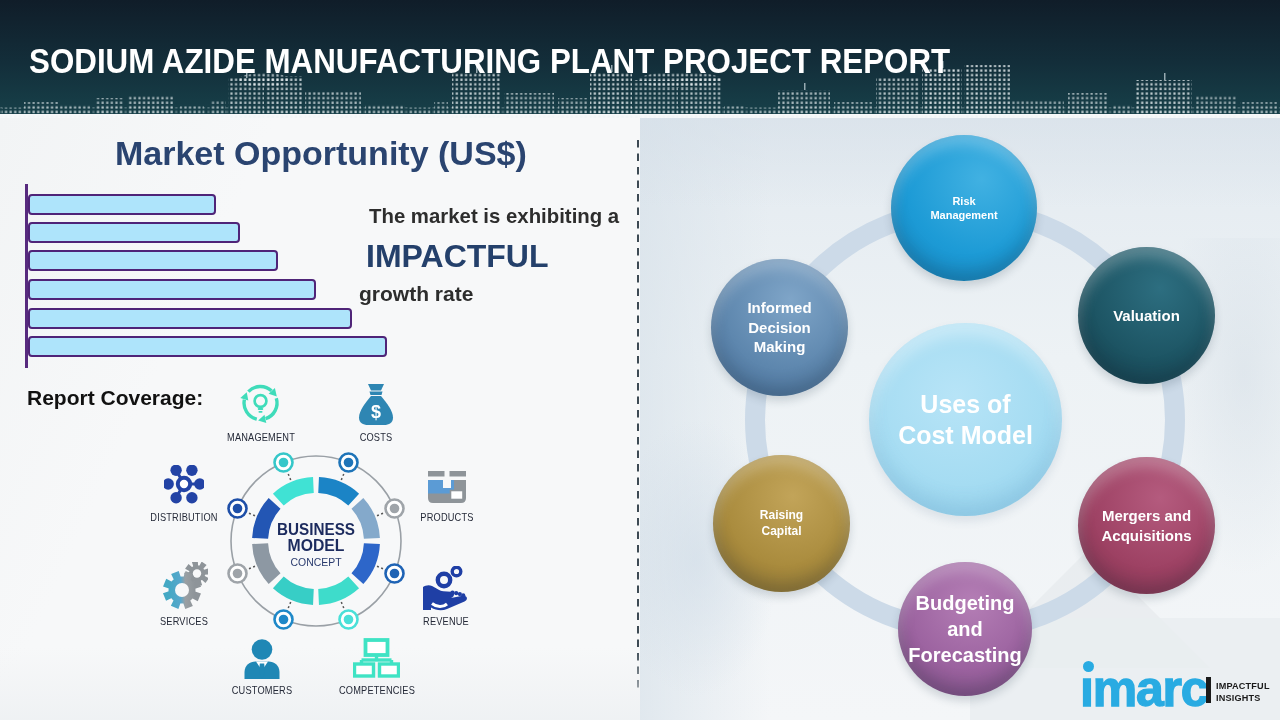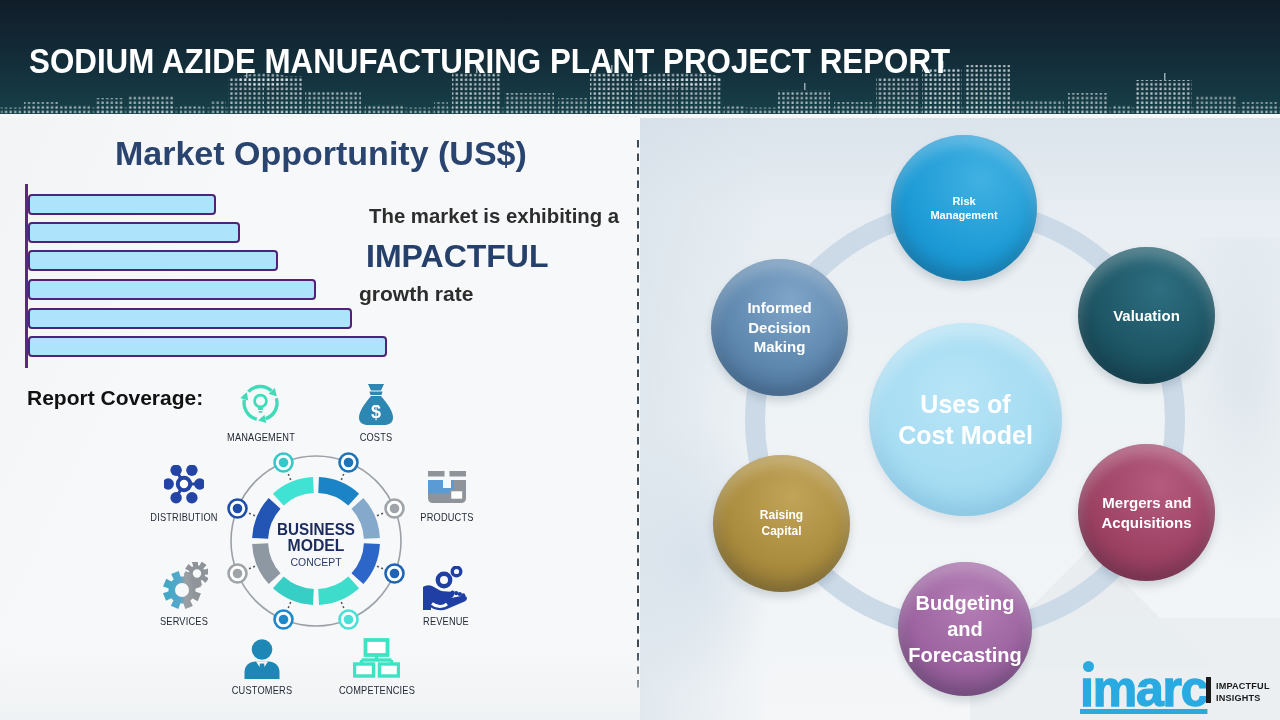--- a/index.html
+++ b/index.html
@@ -18,42 +18,42 @@
     border:20px solid #ccdae8;box-sizing:border-box;}
   .sat{position:absolute;border-radius:50%;color:#fff;font-weight:bold;display:flex;align-items:center;justify-content:center;text-align:center;line-height:1.3;box-shadow:inset 0 -10px 16px rgba(20,30,45,0.22), inset 0 10px 14px rgba(255,255,255,0.28), 0 5px 9px rgba(40,60,80,0.18);}
   #center-circle{left:869px;top:323px;width:193px;height:193px;font-size:25px;line-height:1.24;box-shadow:inset 0 -12px 18px rgba(80,140,180,0.2), inset 0 12px 16px rgba(255,255,255,0.4), 0 5px 10px rgba(60,90,120,0.12);
     background:radial-gradient(circle at 45% 38%,#b7e4f7 0%,#a5dcf2 55%,#92d0ec 100%);}
   #sat-risk{left:891px;top:135px;width:146px;height:146px;font-size:11px;
     background:radial-gradient(circle at 62% 30%,#41b1e2 0%,#1d9bd6 55%,#1486c2 100%);}
   #sat-val{left:1078px;top:247px;width:137px;height:137px;font-size:15px;
     background:radial-gradient(circle at 60% 30%,#2d6e80 0%,#1d5564 55%,#143d4a 100%);}
   #sat-inf{left:711px;top:259px;width:137px;height:137px;font-size:15px;
     background:radial-gradient(circle at 58% 30%,#7fa5c8 0%,#5e87ae 55%,#48709a 100%);}
-  #sat-mer{left:1078px;top:444px;width:137px;height:137px;font-size:15px;
-    background:radial-gradient(circle at 60% 30%,#b45b7e 0%,#9e4264 55%,#83334e 100%);text-align:right;}
+  #sat-mer{left:1078px;top:457px;width:137px;height:137px;font-size:15px;
+    background:radial-gradient(circle at 60% 30%,#b45b7e 0%,#9e4264 55%,#83334e 100%);}
   #sat-rai{left:713px;top:455px;width:137px;height:137px;font-size:12px;
     background:radial-gradient(circle at 58% 30%,#c2a459 0%,#aa8c3e 55%,#8d7230 100%);}
   #sat-bud{left:898px;top:562px;width:134px;height:134px;font-size:20px;
     background:radial-gradient(circle at 55% 30%,#b47eb5 0%,#9c63a0 55%,#7e4d83 100%);}
   
   
   #mo-title{position:absolute;left:115px;top:134px;width:420px;font-size:34px;font-weight:bold;color:#2a4470;white-space:nowrap;}
   .bartext{position:absolute;color:#2d2d2d;font-weight:bold;}
   #bt1{left:369px;top:204px;font-size:21px;transform:scaleX(0.97);transform-origin:0 0;}
   #bt2{left:366px;top:238px;font-size:32px;color:#24406b;}
   #bt3{left:359px;top:282px;font-size:21px;}
   #report-cov{position:absolute;left:27px;top:386px;font-size:21px;font-weight:bold;color:#111;}
   
   #axis{position:absolute;left:25px;top:184px;width:3px;height:184px;background:#572a7e;}
   .bar{position:absolute;left:28px;height:21px;background:#aee4fb;border:2.5px solid #4f2478;border-radius:4px;box-sizing:border-box;}
   
   .iclabel{position:absolute;font-size:10.5px;color:#252a38;letter-spacing:0.2px;text-align:center;white-space:nowrap;}
   
   #imarc{position:absolute;left:1080px;top:650px;width:200px;height:62px;}
-  #imarc .word{position:absolute;left:0px;top:10px;font-size:50px;font-weight:bold;color:#29abe2;letter-spacing:-1.2px;text-decoration:underline;-webkit-text-stroke:1.3px #29abe2;}
+  #imarc .word{position:absolute;left:0px;top:10px;font-size:50px;font-weight:bold;color:#29abe2;letter-spacing:-1.2px;-webkit-text-stroke:1.3px #29abe2;}
   #imarc .lbar{position:absolute;left:126px;top:27px;width:4.5px;height:26px;background:#1a1a1a;}
   #imarc .t1{position:absolute;left:136px;top:30px;font-size:9.8px;font-weight:bold;color:#1a1a1a;letter-spacing:0.2px;transform:scaleX(0.93);transform-origin:0 0;}
   #imarc .t2{position:absolute;left:136px;top:41.5px;font-size:9.8px;font-weight:bold;color:#1a1a1a;letter-spacing:0.2px;transform:scaleX(0.93);transform-origin:0 0;}
 </style>
 </head>
 <body>
 <div id="page">
   <div id="rightbg">
     <div style="position:absolute;left:0;top:0;width:130px;height:602px;background:linear-gradient(90deg,#d8e2ea 0%,rgba(216,226,234,0) 100%);opacity:0.7;"></div>
     <div style="position:absolute;left:0;top:0;width:640px;height:90px;background:linear-gradient(180deg,#d5dfe8 0%,rgba(213,223,232,0) 100%);opacity:0.55;"></div>

